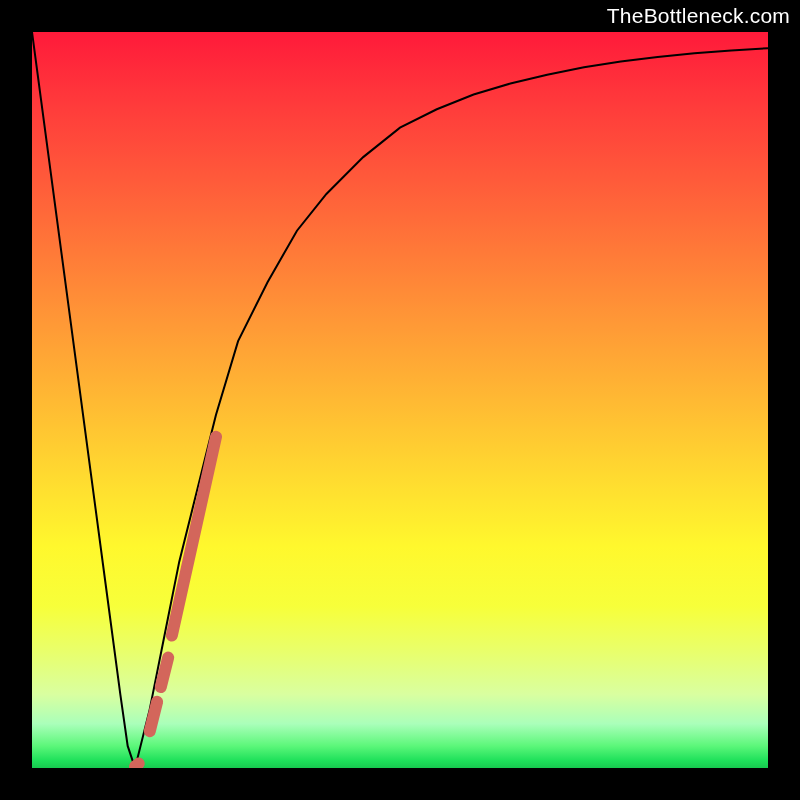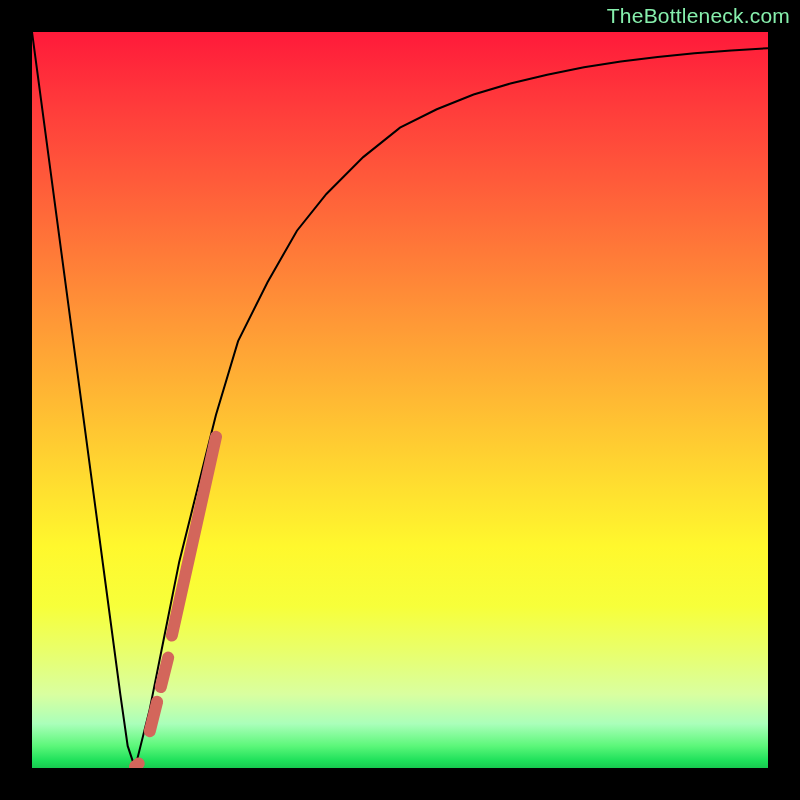--- a/index.html
+++ b/index.html
@@ -52,21 +52,21 @@
   svg.curve {
     position: absolute;
     inset: 0;
     width: 100%;
     height: 100%;
   }
   .watermark {
     position: absolute;
     top: 4px;
     right: 10px;
-    color: #86efac;
+    color: #ffffff;
     font-size: 21px;
     font-weight: 500;
     letter-spacing: 0.2px;
     user-select: none;
   }
 </style>
 </head>
 <body>
 
 <div class="frame">

